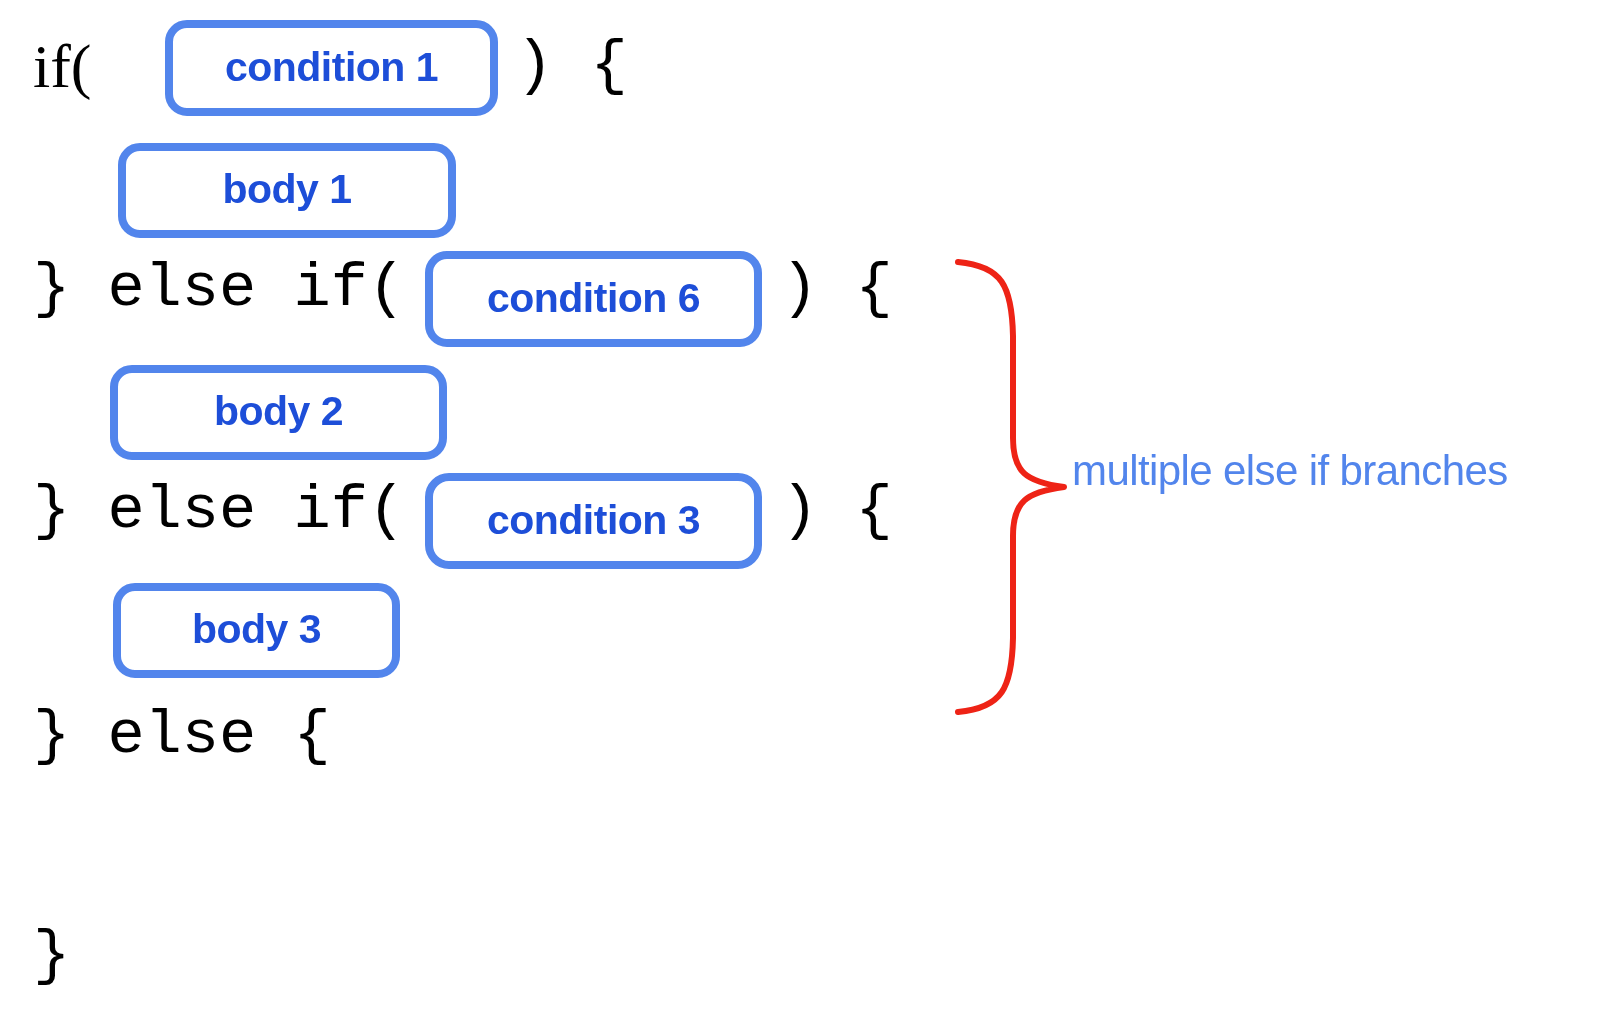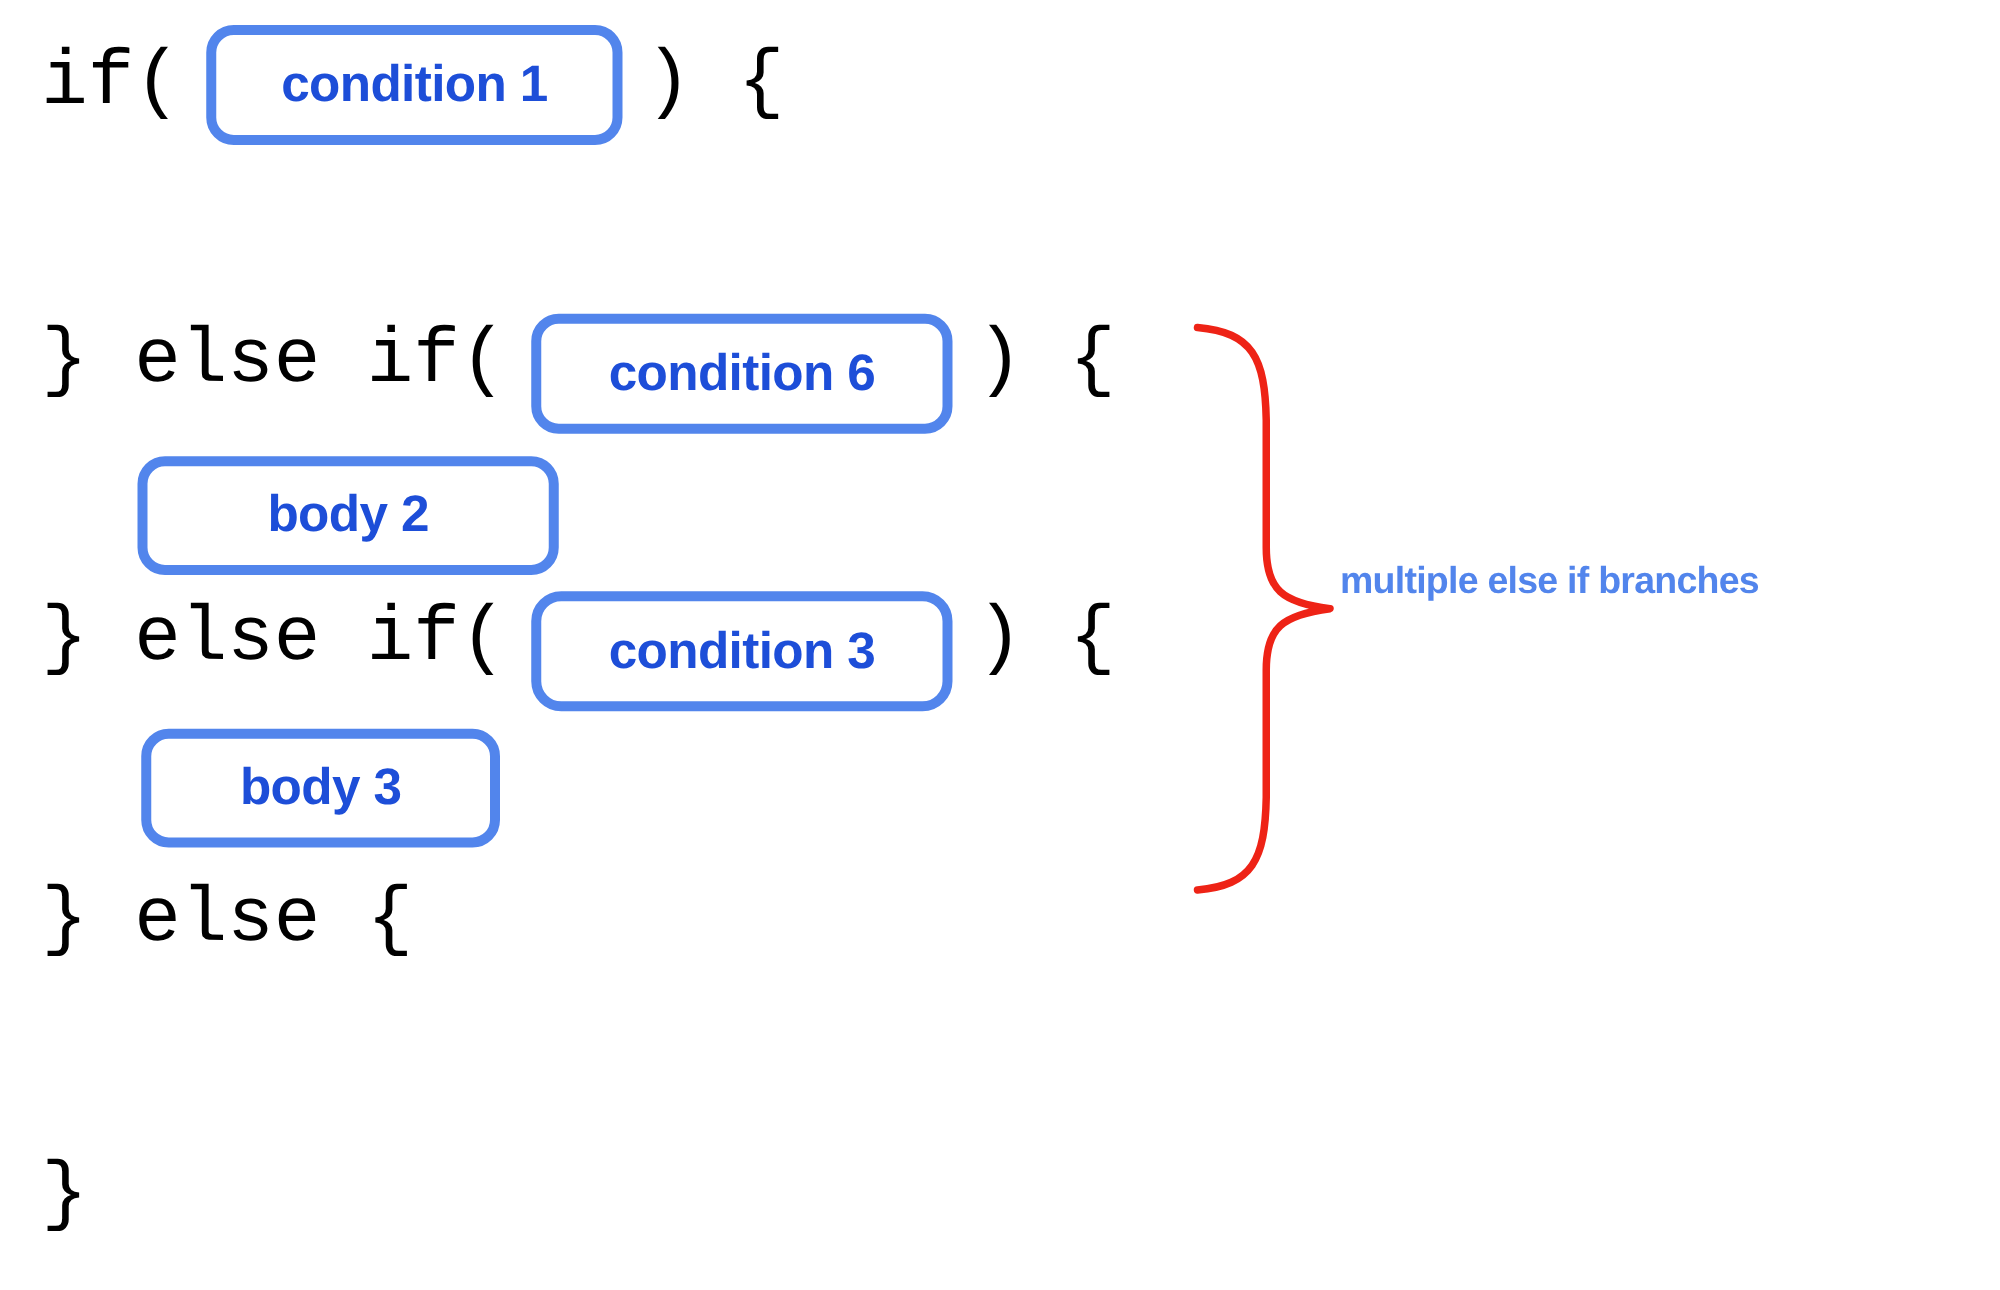--- a/index.html
+++ b/index.html
@@ -56,40 +56,43 @@
     left: 930px;
     top: 240px;
     width: 170px;
     height: 480px;
     overflow: visible;
     pointer-events: none;
   }
   .annotation-text {
     position: absolute;
     font-family: "Liberation Sans", sans-serif;
-    font-size: 30px;
-    font-weight: 700;
+    font-size: 42px;
+    font-weight: 400;
     letter-spacing: -0.6px;
     white-space: nowrap;
     line-height: 1;
   }
 </style>
 </head>
 <body>
 
 <div id="canvas">
 
-  <div class="code" style="left:33px; top:35px;">if(</div>
+  <div class="code" style="left:33px; top:35px;font-family:Liberation Serif, serif;">if(</div>
 
   <div class="blue-box" style="left:165px; top:20px; width:333px; height:96px;">
     <span class="box-label">condition 1</span>
   </div>
 
   <div class="code" style="left:516px; top:35px;">) {</div>
 
+  <div class="blue-box" style="left:118px; top:143px; width:338px; height:95px;">
+    <span class="box-label">body 1</span>
+  </div>
 
   <div class="code" style="left:33px; top:258px;">} else if(</div>
 
   <div class="blue-box" style="left:425px; top:251px; width:337px; height:96px;">
     <span class="box-label">condition 6</span>
   </div>
 
   <div class="code" style="left:781px; top:258px;">) {</div>
 
   <div class="blue-box" style="left:110px; top:365px; width:337px; height:95px;">

